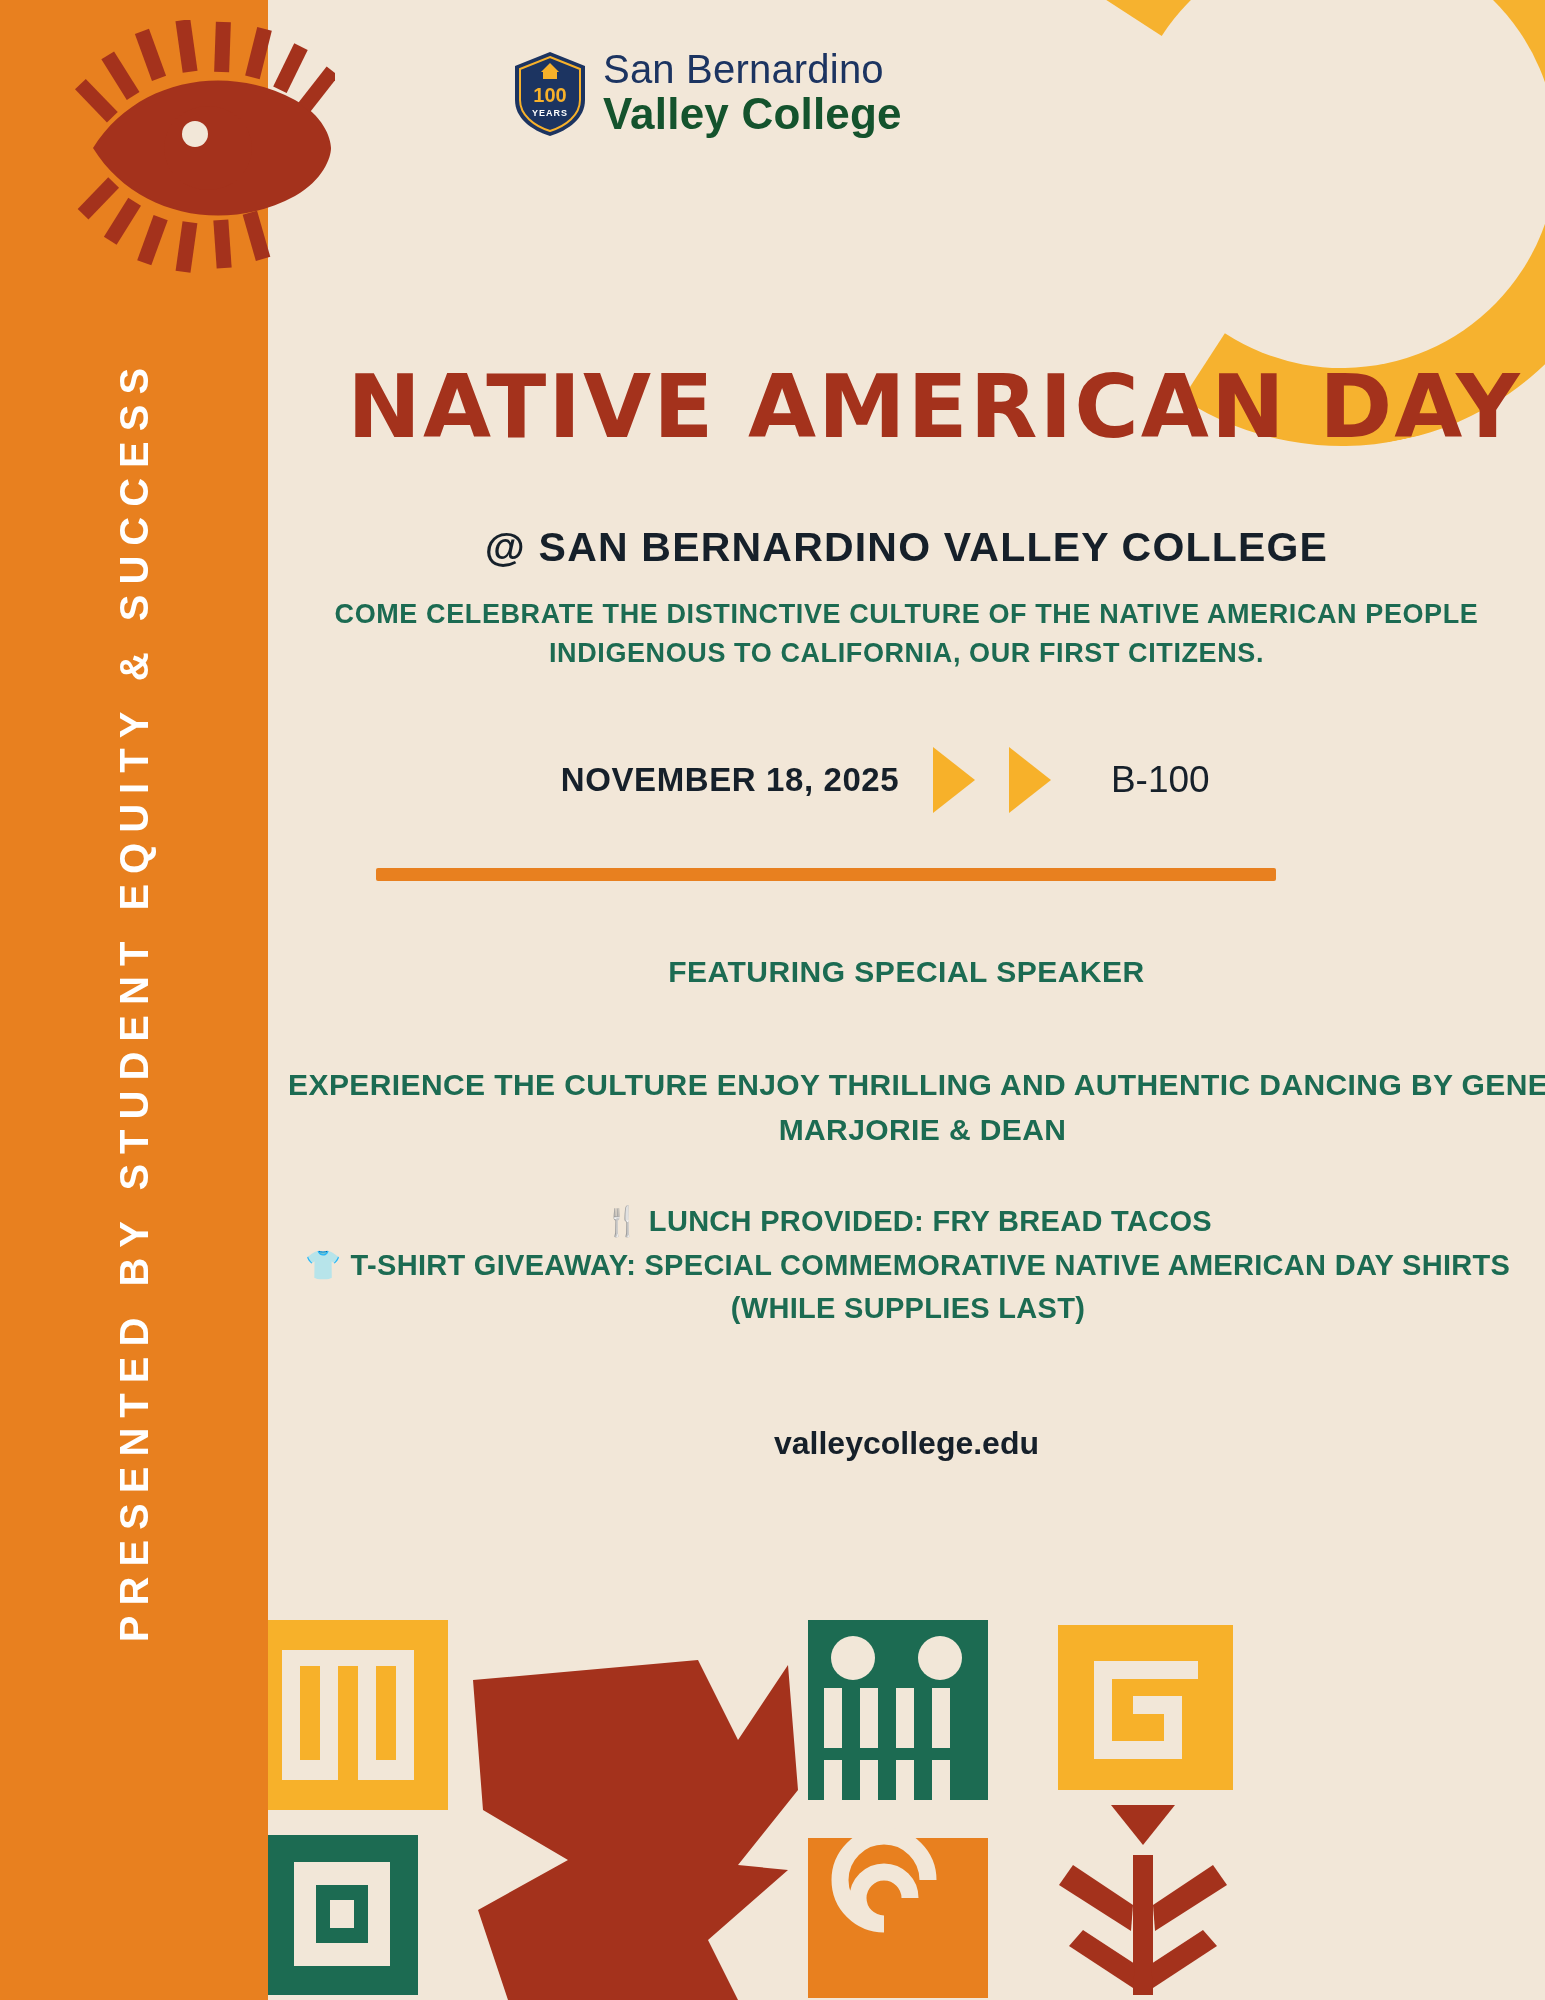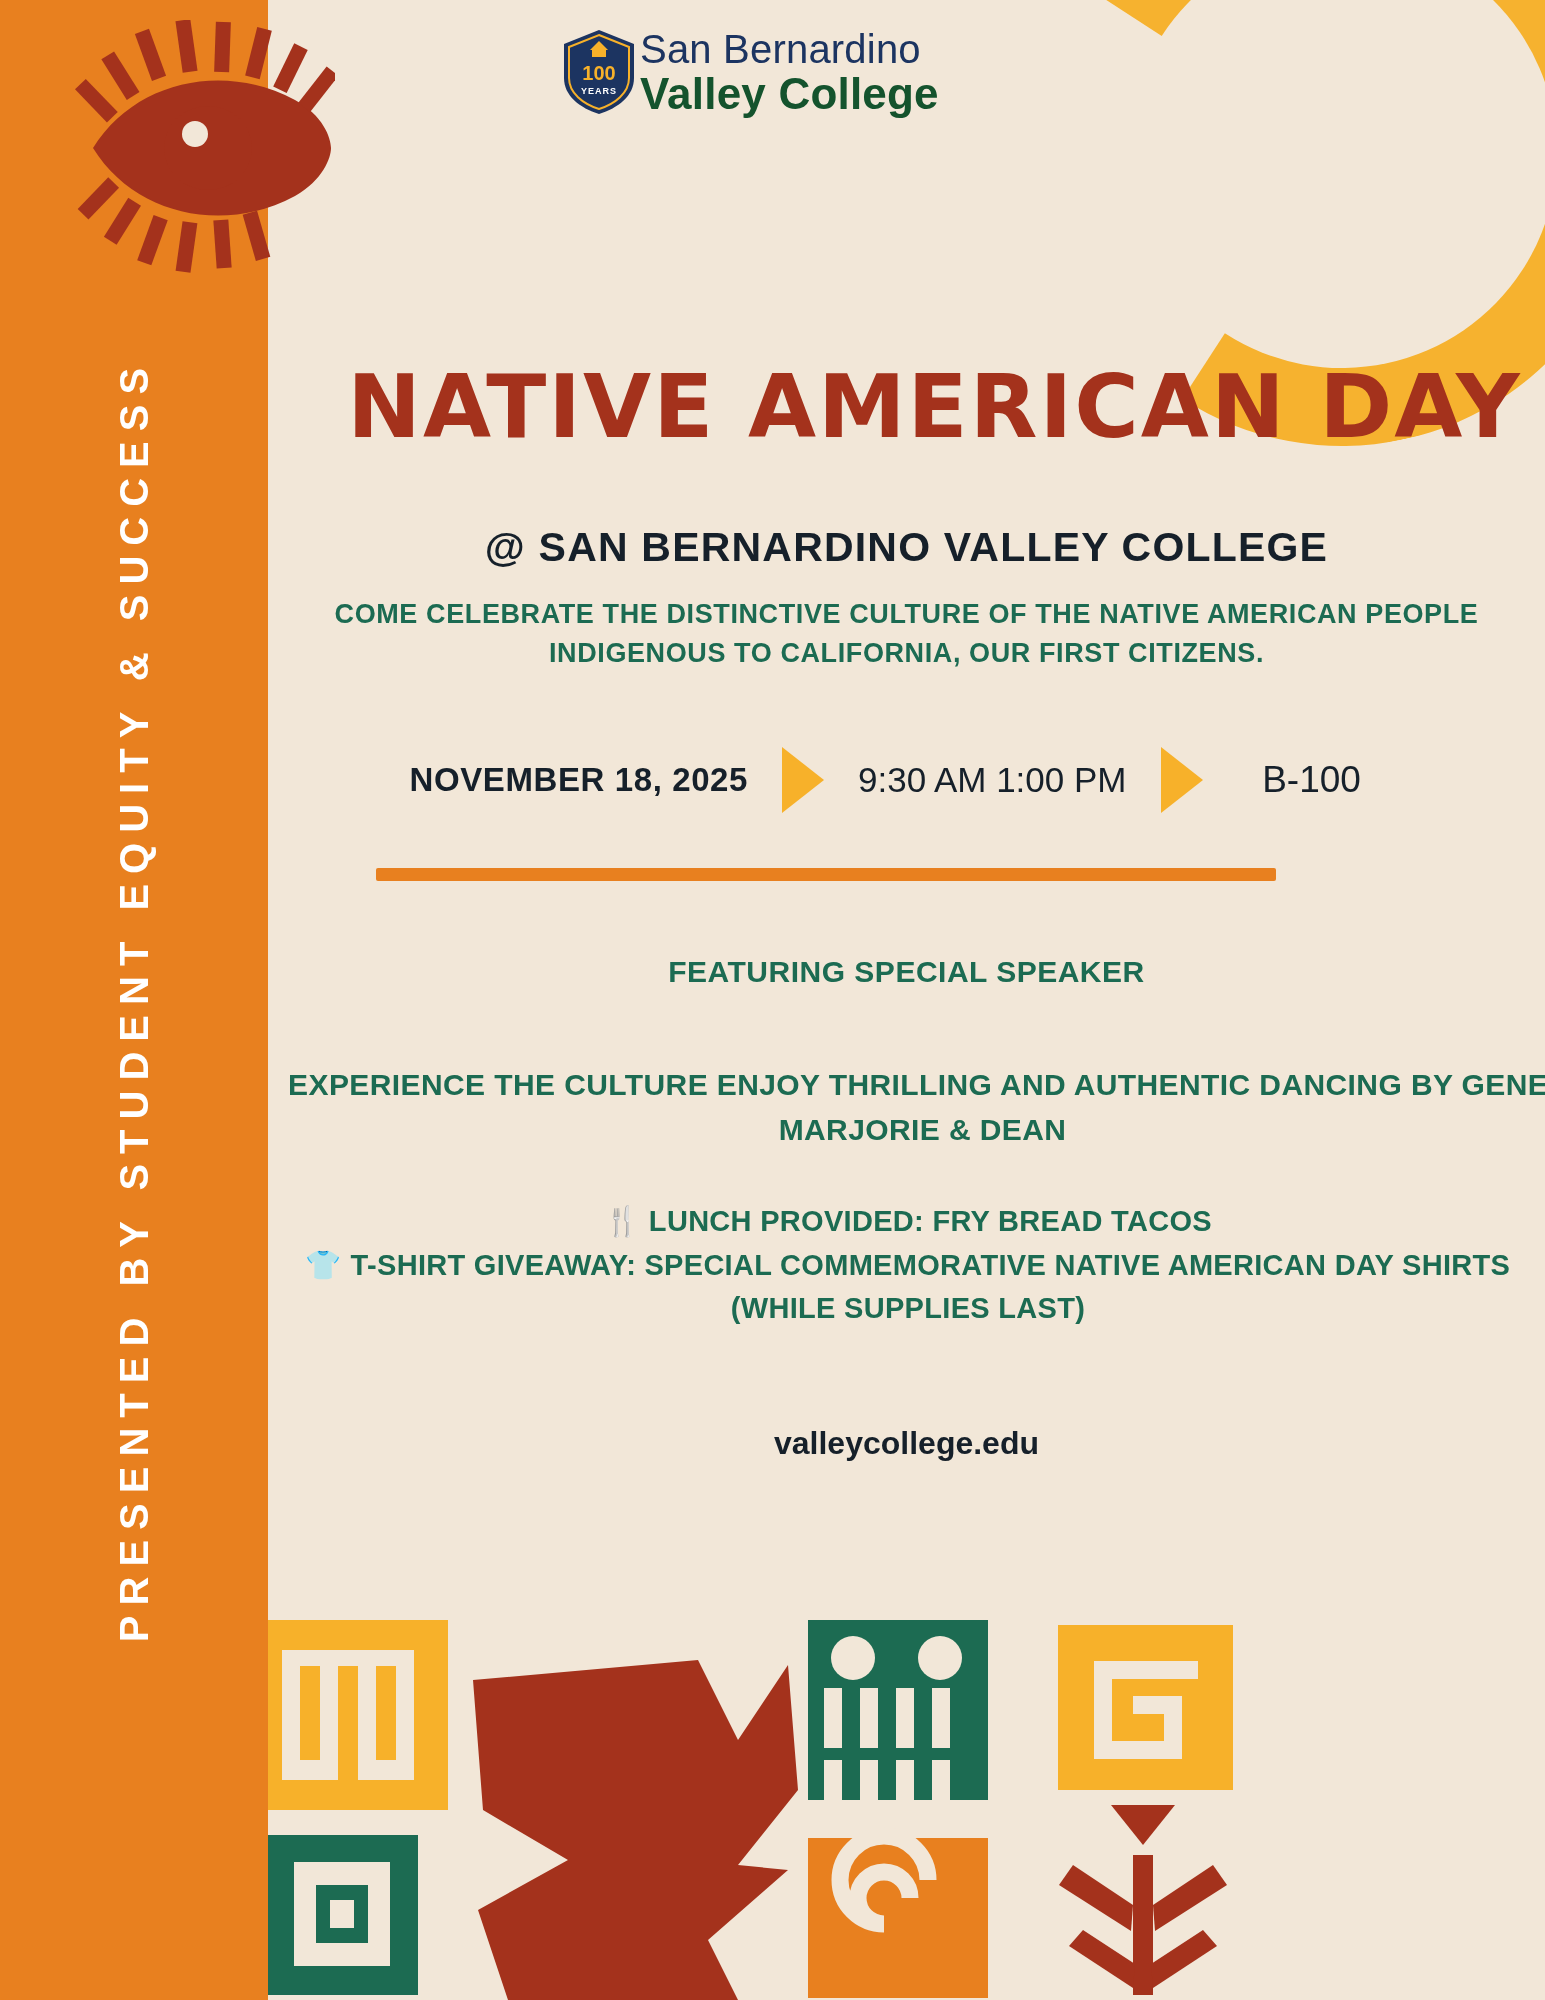--- a/index.html
+++ b/index.html
@@ -63,27 +63,27 @@
   .eye {
     position: absolute;
     left: 75px;
     top: 20px;
     width: 260px;
     height: 255px;
   }
   
   .logo {
     position: absolute;
-    left: 560px;
+    left: 511px;
     top: 28px;
     width: 440px;
     height: 110px;
     display: flex;
-    align-items: flex-start;
-    gap: 2px;
+    align-items: flex-end;
+    gap: 14px;
   }
   .seal {
     width: 78px;
     height: 88px;
     position: relative;
     flex: 0 0 auto;
   }
   .logo-words {
     display: flex;
     flex-direction: column;
@@ -315,21 +315,20 @@
 
   <div class="content">
 
     <div class="title">NATIVE AMERICAN DAY</div>
     <div class="subtitle">@ SAN BERNARDINO VALLEY COLLEGE</div>
     <div class="tagline">COME CELEBRATE THE DISTINCTIVE CULTURE OF THE NATIVE AMERICAN PEOPLE INDIGENOUS TO CALIFORNIA, OUR FIRST CITIZENS.</div>
 
     <div class="details">
       <div class="date-block">NOVEMBER 18, 2025</div>
       <div class="arrow"></div>
-      <div class="time-block">9:30 AM 1:00 PM</div>
       <div class="arrow"></div>
       <div class="room-block">B-100</div>
     </div>
 
     <div class="rule"></div>
 
     <div class="speaker">FEATURING SPECIAL SPEAKER</div>
     <div class="culture">EXPERIENCE THE CULTURE ENJOY THRILLING AND AUTHENTIC DANCING BY GENE, MARJORIE &amp; DEAN</div>
 
     <div class="perks">

